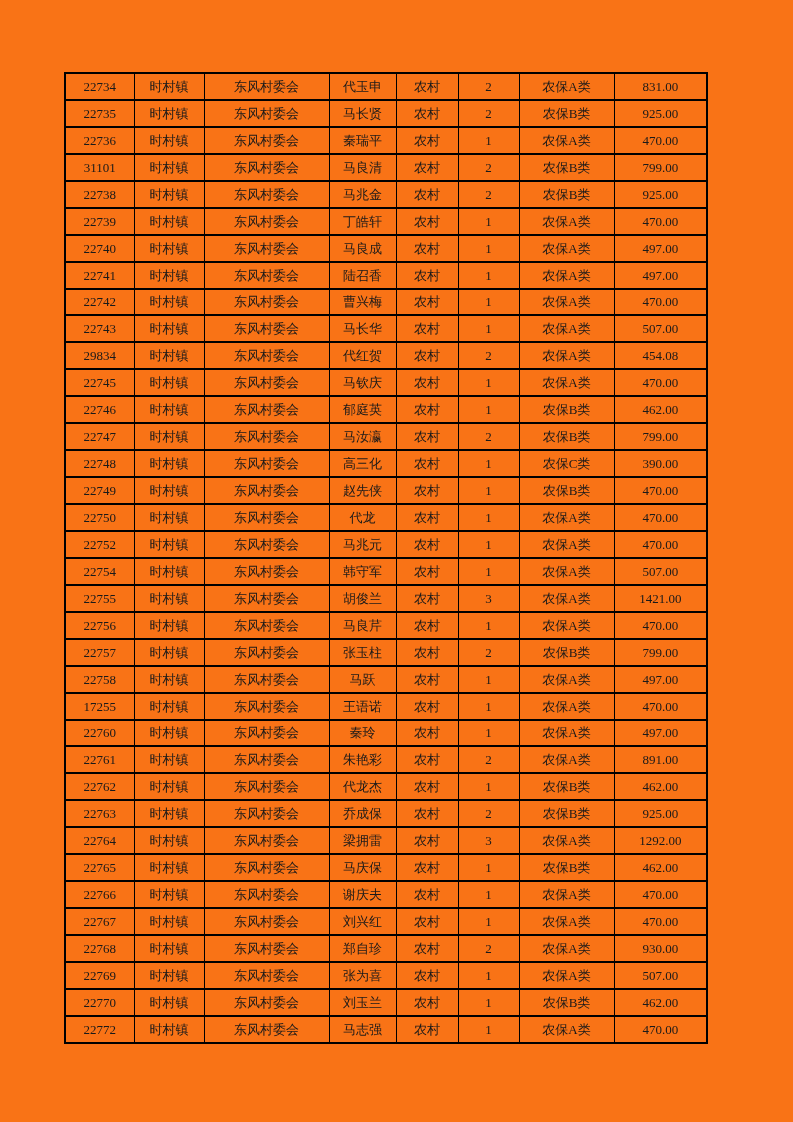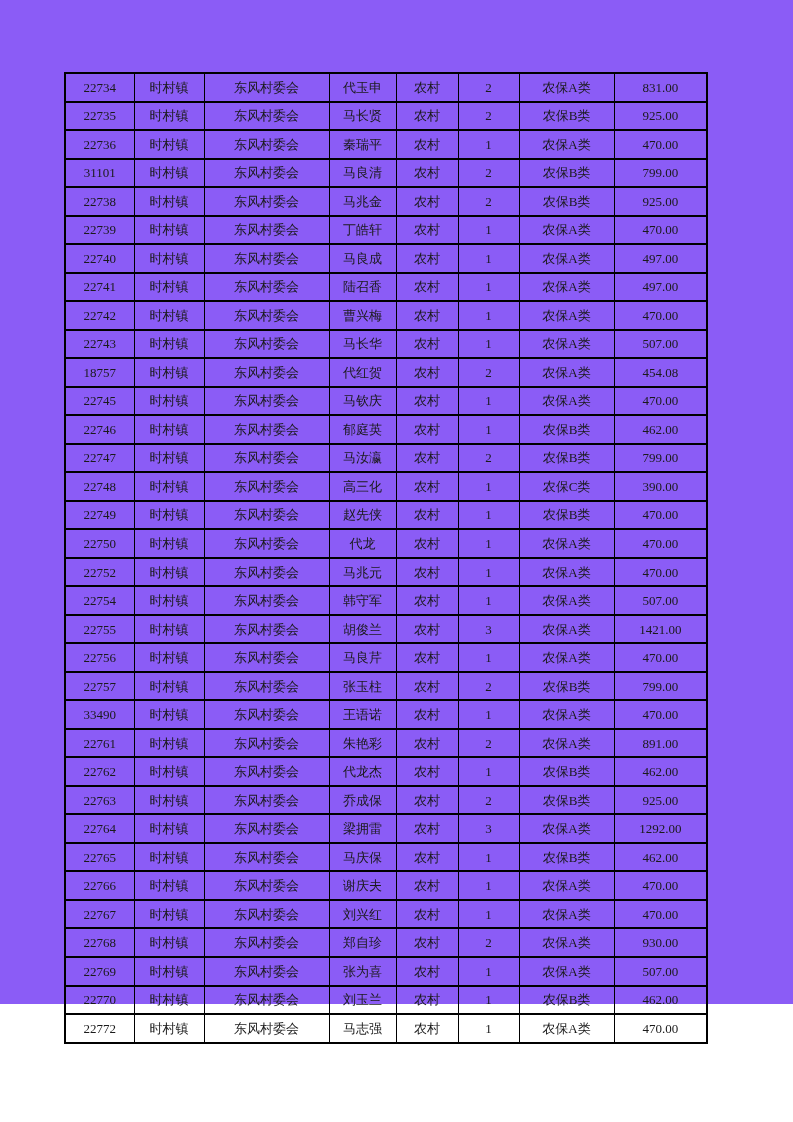--- a/index.html
+++ b/index.html
@@ -11,22 +11,22 @@
     height: 1122px;
     background: #ffffff;
     position: relative;
     font-family: "Liberation Serif", "DejaVu Serif", serif;
     overflow: hidden;
   }
   .page {
     position: absolute;
     left: 0; top: 0;
     width: 793px;
-    height: 1004px;
-    background: #8b5cf6;
+    height: 1122px;
+    background: #f97316;
   }
   .table-wrap {
     position: absolute;
     left: 64px;
     top: 72px;
   }
   table.records {
     border-collapse: collapse;
     table-layout: fixed;
     width: 642px;
@@ -167,21 +167,21 @@
             <td>22743</td>
             <td>时村镇</td>
             <td>东风村委会</td>
             <td>马长华</td>
             <td>农村</td>
             <td>1</td>
             <td>农保A类</td>
             <td>507.00</td>
           </tr>
           <tr>
-            <td>18757</td>
+            <td>29834</td>
             <td>时村镇</td>
             <td>东风村委会</td>
             <td>代红贺</td>
             <td>农村</td>
             <td>2</td>
             <td>农保A类</td>
             <td>454.08</td>
           </tr>
           <tr>
             <td>22745</td>
@@ -287,28 +287,48 @@
             <td>22757</td>
             <td>时村镇</td>
             <td>东风村委会</td>
             <td>张玉柱</td>
             <td>农村</td>
             <td>2</td>
             <td>农保B类</td>
             <td>799.00</td>
           </tr>
           <tr>
-            <td>33490</td>
+            <td>22758</td>
+            <td>时村镇</td>
+            <td>东风村委会</td>
+            <td>马跃</td>
+            <td>农村</td>
+            <td>1</td>
+            <td>农保A类</td>
+            <td>497.00</td>
+          </tr>
+          <tr>
+            <td>17255</td>
             <td>时村镇</td>
             <td>东风村委会</td>
             <td>王语诺</td>
             <td>农村</td>
             <td>1</td>
             <td>农保A类</td>
             <td>470.00</td>
+          </tr>
+          <tr>
+            <td>22760</td>
+            <td>时村镇</td>
+            <td>东风村委会</td>
+            <td>秦玲</td>
+            <td>农村</td>
+            <td>1</td>
+            <td>农保A类</td>
+            <td>497.00</td>
           </tr>
           <tr>
             <td>22761</td>
             <td>时村镇</td>
             <td>东风村委会</td>
             <td>朱艳彩</td>
             <td>农村</td>
             <td>2</td>
             <td>农保A类</td>
             <td>891.00</td>

